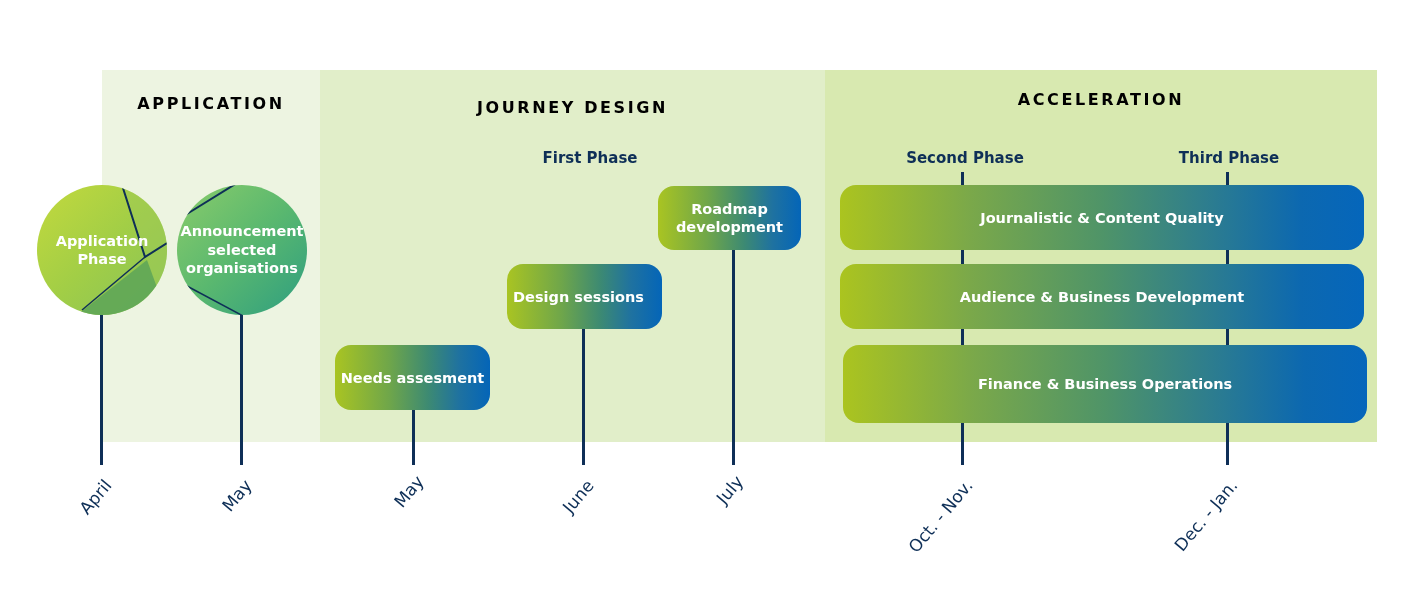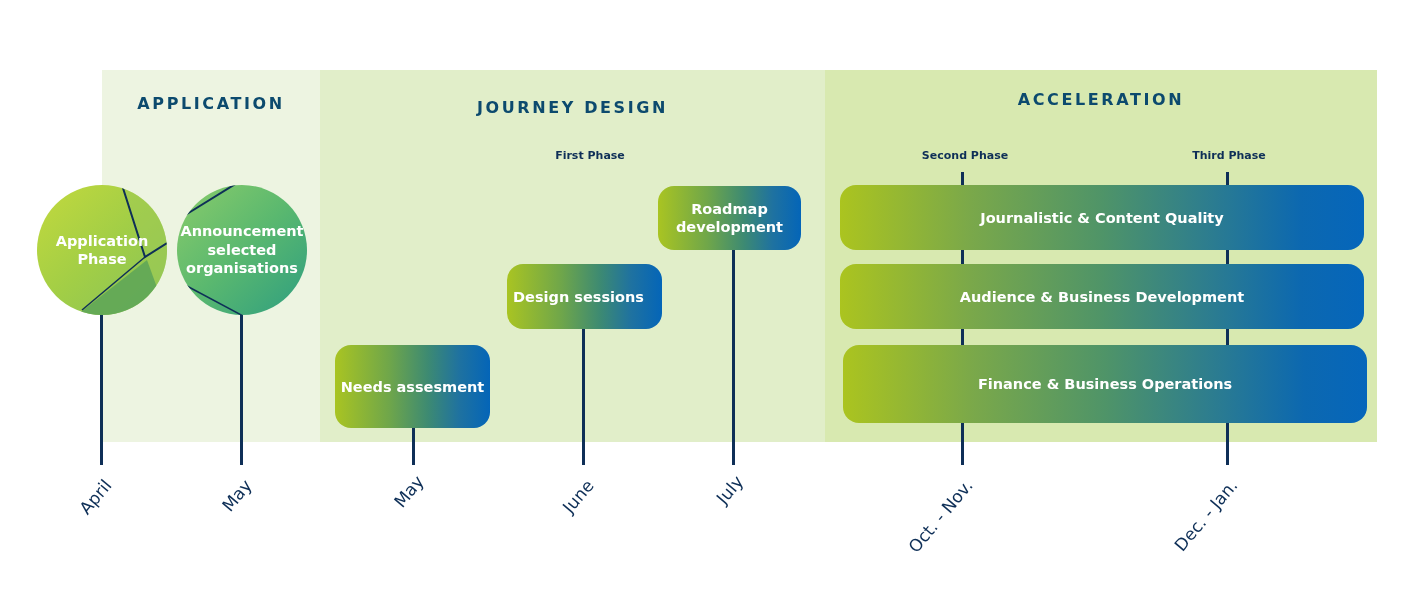--- a/index.html
+++ b/index.html
@@ -3,22 +3,22 @@
 <meta charset="utf-8">
 <style>
   html, body { margin: 0; padding: 0; background: #ffffff; }
   body { width: 1424px; height: 596px; position: relative; overflow: hidden;
          font-family: "DejaVu Sans", "Liberation Sans", sans-serif; }
   .band { position: absolute; top: 70px; height: 372px; }
   .band-app { left: 102px; width: 218px; background: #edf4e1; }
   .band-journey { left: 320px; width: 505px; background: #e1eec9; }
   .band-accel { left: 825px; width: 552px; background: #d8e9b0; }
   .band-title { position: absolute; left: 0; right: 0; text-align: center;
-                color: #0c4a6e; font-weight: bold; font-size: 16px; letter-spacing: 2.6px; }
-  .phase-label { position: absolute; color: #0e2f57; font-weight: bold; font-size: 11px;
+                color: #000000; font-weight: bold; font-size: 16px; letter-spacing: 2.6px; }
+  .phase-label { position: absolute; color: #0e2f57; font-weight: bold; font-size: 15px;
                  transform: translateX(-50%); white-space: nowrap; }
   .stem { position: absolute; width: 3px; background: #0e2f57; }
   .pill { position: absolute; border-radius: 16px; color: #ffffff; font-weight: bold;
           display: flex; align-items: center; justify-content: center; text-align: center;
           font-size: 14.5px; line-height: 18px;
           background: linear-gradient(90deg, #a9c422 0%, #6fa64a 35%, #3d8a72 60%, #1f72a0 80%, #0465b8 100%); }
   .pill.wide { background: linear-gradient(90deg, #abc41f 0%, #7aa84a 25%, #4f9468 50%, #2a7b92 72%, #0c68b0 88%, #0566bb 100%); }
   .circle { position: absolute; width: 130px; height: 130px; border-radius: 50%; overflow: hidden;
             color: #ffffff; font-weight: bold; font-size: 14.5px; line-height: 18.5px;
             display: flex; align-items: center; justify-content: center; text-align: center; }
@@ -64,21 +64,21 @@
   <span>Application Phase</span>
 </div>
 <div class="circle c2" style="left:177px; top:185px;">
   <svg width="130" height="130" viewBox="0 0 130 130">
     <line x1="5" y1="32" x2="60" y2="-2" stroke="#0e2f57" stroke-width="2"></line>
     <line x1="8" y1="100" x2="68" y2="132" stroke="#0e2f57" stroke-width="1.5"></line>
   </svg>
   <span>Announcement selected organisations</span>
 </div>
 
-<div class="pill" style="left:335px; top:345px; width:155px; height:83px;">
+<div class="pill" style="left:335px; top:345px; width:155px; height:65px;">
   <span>Needs assesment</span>
 </div>
 <div class="pill" style="left:507px; top:264px; width:155px; height:65px;justify-content:center;">
   <span style="margin-right:12px;">Design sessions</span>
 </div>
 <div class="pill" style="left:658px; top:186px; width:143px; height:64px;">
   <span style="width:120px;">Roadmap development</span>
 </div>
 
 <div class="pill wide" style="left:840px; top:185px; width:524px; height:65px;">

